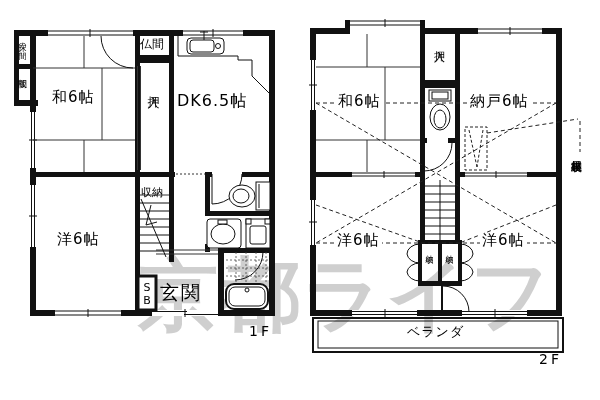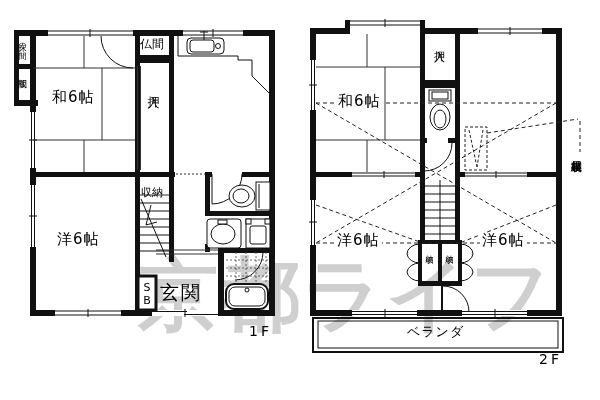--- a/index.html
+++ b/index.html
@@ -295,31 +295,33 @@
       <line x1="425" y1="234" x2="455" y2="234"></line>
     </g>
 
     <g stroke="#111" fill="none">
       <rect x="313" y="318" width="250" height="34" stroke-width="2"></rect>
       <rect x="318" y="321" width="240" height="27" stroke-width="1"></rect>
     </g>
   </svg>
 
   <div class="lbl" style="left:52px;top:90px;font-size:15px;letter-spacing:1px;">和6帖</div>
+  <div class="lbl" style="left:177px;top:93px;font-size:16px;letter-spacing:1px;">DK6.5帖</div>
   <div class="lbl" style="left:57px;top:232px;font-size:15px;letter-spacing:1px;">洋6帖</div>
   <div class="lbl v" style="left:17px;top:37px;font-size:8px;">床の間</div>
   <div class="lbl v" style="left:17px;top:72px;font-size:9px;">板間</div>
   <div class="lbl" style="left:140px;top:39px;font-size:12px;font-family:Liberation Mono, monospace;">仏間</div>
   <div class="lbl v" style="left:147px;top:86px;font-size:12px;">押入</div>
   <div class="lbl" style="left:141px;top:187px;font-size:11px;">収納</div>
   <div class="lbl" style="left:160px;top:283px;font-size:19px;letter-spacing:2px;">玄関</div>
   <div class="lbl v" style="left:141px;top:281px;font-size:11px;">SB</div>
   <div class="lbl" style="left:249px;top:324px;font-size:14px;letter-spacing:3px;">1F</div>
 
   <div class="lbl wbg" style="left:336px;top:94px;font-size:15px;letter-spacing:1px;">和6帖</div>
+  <div class="lbl wbg" style="left:468px;top:94px;font-size:15px;letter-spacing:1px;">納戸6帖</div>
   <div class="lbl v" style="left:433px;top:42px;font-size:11px;">押入</div>
   <div class="lbl wbg" style="left:335px;top:233px;font-size:15px;letter-spacing:1px;">洋6帖</div>
   <div class="lbl wbg" style="left:480px;top:233px;font-size:15px;letter-spacing:1px;">洋6帖</div>
   <div class="lbl v" style="left:424px;top:249px;font-size:8px;">収納</div>
   <div class="lbl v" style="left:444px;top:249px;font-size:8px;">収納</div>
   <div class="lbl" style="left:407px;top:326px;font-size:13px;letter-spacing:1px;font-family:Liberation Mono, monospace;">ベランダ</div>
   <div class="lbl v" style="left:570px;top:152px;font-size:11px;">屋根裏収納</div>
   <div class="lbl" style="left:539px;top:352px;font-size:14px;letter-spacing:3px;">2F</div>
 
 </div>

